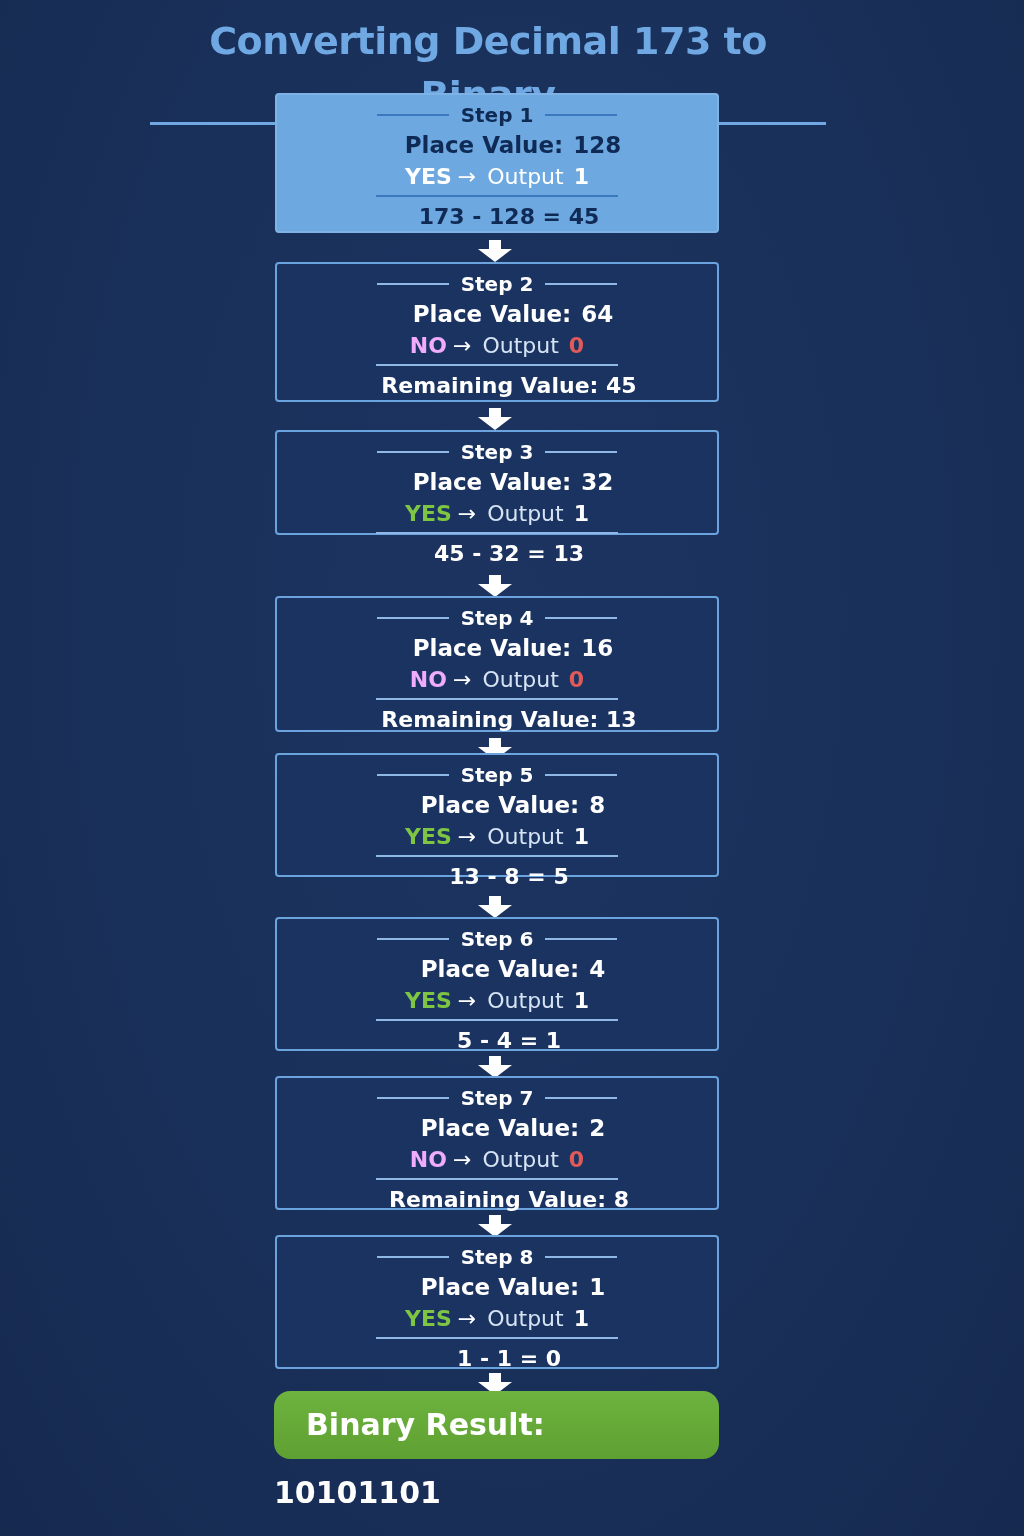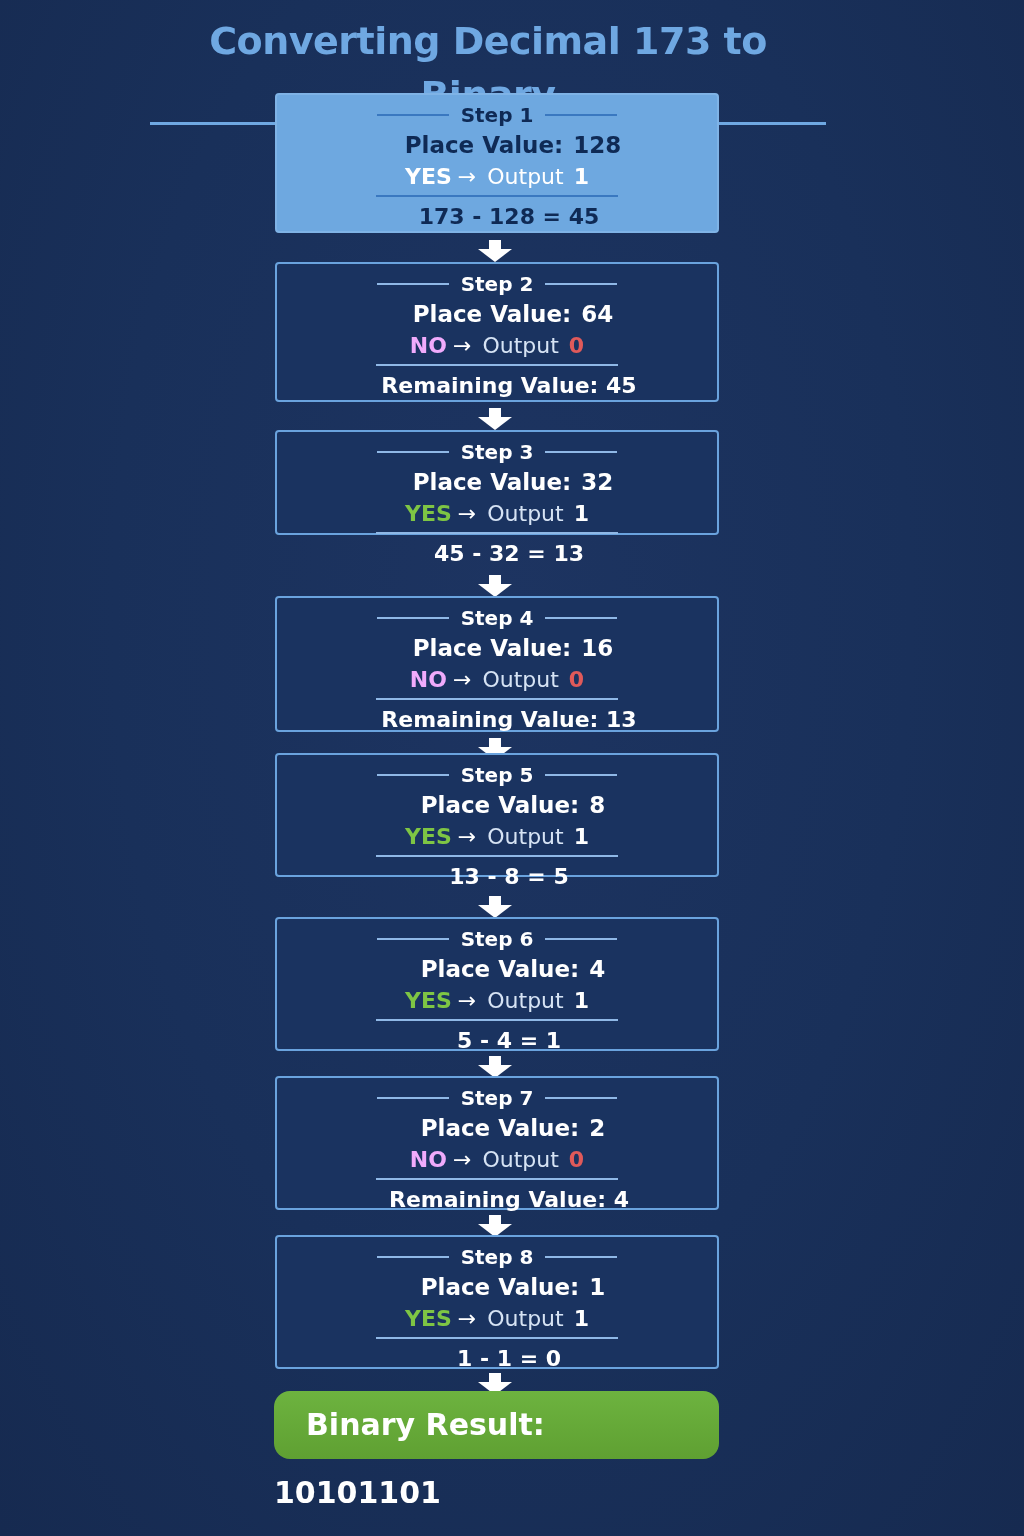--- a/index.html
+++ b/index.html
@@ -184,21 +184,21 @@
       <span class="rule"></span>
     </div>
     <div class="pv">
       <span>Place Value:</span><span class="num">2</span>
     </div>
     <div class="decision">
       <span class="no">NO</span><span class="arrow-glyph">→</span>
       <span class="outword">Output</span><span class="bit zero">0</span>
     </div>
     <div class="divider"></div>
-    <div class="calc">Remaining Value:  4</div>
+    <div class="calc">Remaining Value:  8</div>
     </div>
     <div class="flow-arrow" style="top: 1215px;"><svg width="34" height="22" viewBox="0 0 34 22">
         <rect x="11" y="0" width="12" height="9" fill="#ffffff"></rect>
         <polygon points="0,9 34,9 17,22" fill="#ffffff"></polygon>
       </svg></div>
     <div class="step" style="top: 1235px; height: 134px;">
     <div class="step-head">
       <span class="rule"></span>
       <span class="label">Step 8</span>
       <span class="rule"></span>

